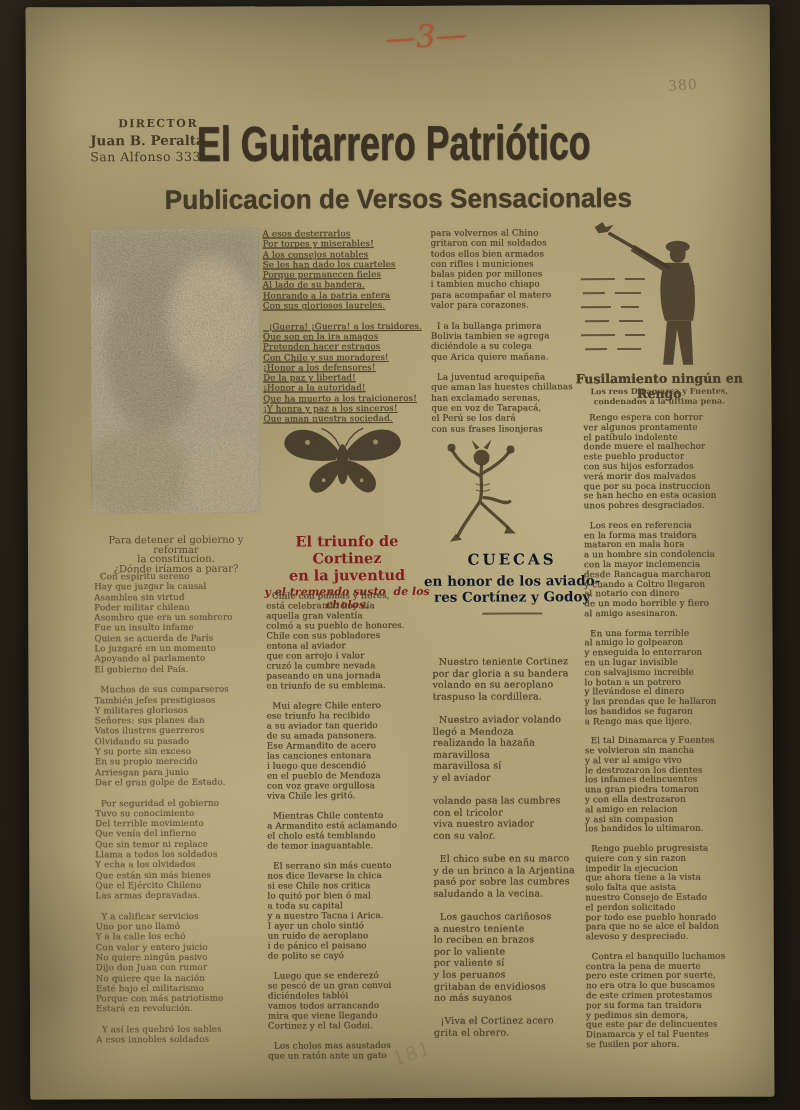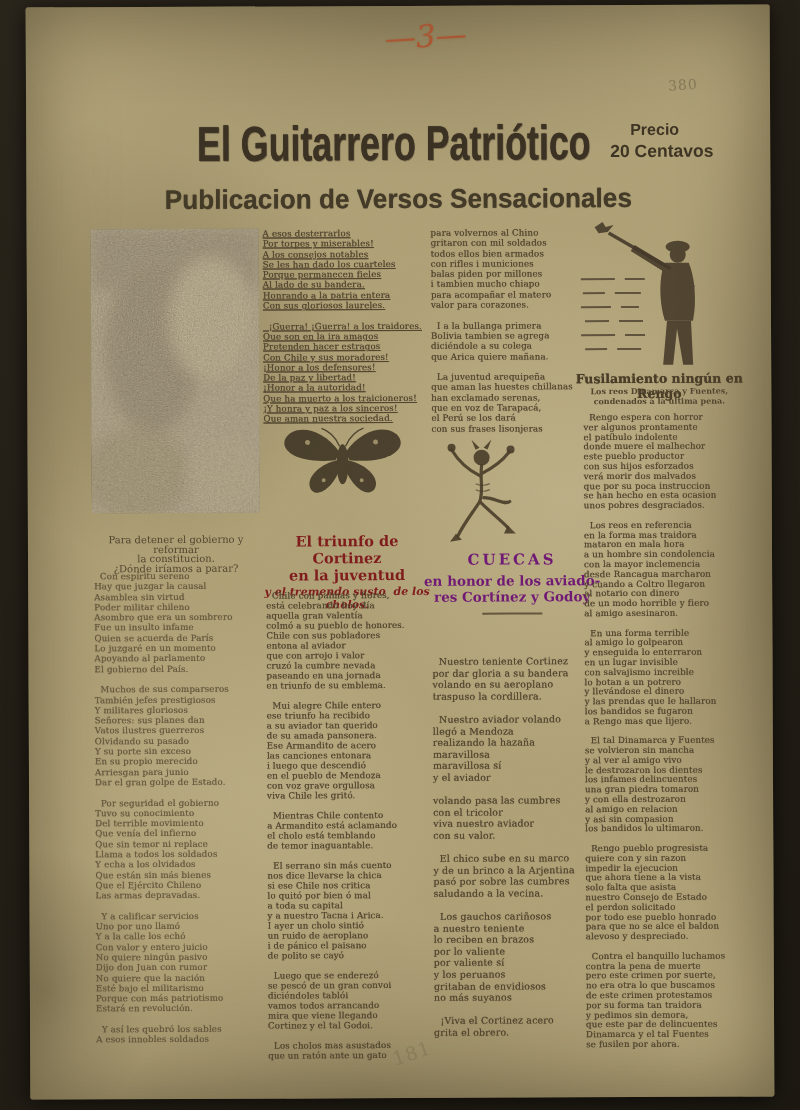--- a/index.html
+++ b/index.html
@@ -63,21 +63,21 @@
   .pencil.bm{left:362px;top:1036px;font-size:19px;transform:rotate(-18deg);opacity:.55;}
   
   .conato-head{position:absolute;left:64px;top:510px;width:168px;text-align:center;
     font-weight:700;font-size:14px;letter-spacing:1.5px;color:#4c402a;
     text-shadow:0 0 .8px rgba(76,64,42,.9);}
   .conato-cap{position:absolute;left:62px;top:528px;width:172px;text-align:center;
     font-size:10px;line-height:9.6px;color:#51452f;white-space:pre-wrap;}
   .triunfo-head{position:absolute;left:234px;top:526px;width:170px;text-align:center;color:#7f1d1d;}
   .triunfo-head .l1{font-weight:700;font-size:14.5px;line-height:17px;}
   .triunfo-head .l3{font-weight:700;font-size:11px;line-height:13px;margin-top:2px;white-space:pre-wrap;font-style:italic;}
-  .cuecas-head{position:absolute;left:394px;top:545px;width:180px;text-align:center;color:#701a75;}
+  .cuecas-head{position:absolute;left:394px;top:545px;width:180px;text-align:center;color:#0f172a;}
   .cuecas-head .t{font-weight:700;font-size:15px;letter-spacing:3px;}
   .cuecas-head .s{font-weight:700;font-size:13.5px;line-height:16px;margin-top:4px;white-space:pre-wrap;}
   .cuecas-rule{width:60px;height:2px;background:rgba(72,60,39,.75);margin:8px auto 0 auto;}
   .fusil-head{position:absolute;left:530px;top:366px;width:204px;text-align:center;
     font-weight:700;font-size:12.5px;color:#493d28;text-shadow:0 0 .7px rgba(73,61,40,.9);}
   .fusil-cap{position:absolute;left:530px;top:382px;width:204px;text-align:center;
     font-weight:700;font-size:8px;line-height:9.6px;color:#51452f;white-space:pre-wrap;}
   
   .photo{position:absolute;left:64px;top:222px;width:168px;height:284px;}
   .moth{position:absolute;left:252px;top:416px;width:126px;height:82px;}
@@ -95,26 +95,27 @@
       <feColorMatrix type="matrix" values="0 0 0 0 0.42  0 0 0 0 0.37  0 0 0 0 0.24  0 0 0 0.55 0"></feColorMatrix>
     </filter>
     <rect width="100%" height="100%" filter="url(#pgrain)"></rect>
   </svg>
   <div class="paper-tint"></div>
 
   <div class="red-number">—3—</div>
   <div class="pencil tr">380</div>
   <div class="pencil bm">181</div>
 
+  <div class="director">
+    <div class="lbl">DIRECTOR</div>
+    <div class="nm">Juan B. Peralta</div>
+    <div class="addr">San Alfonso 333</div>
+  </div>
   <div class="masthead-title">
     <span>El Guitarrero Patriótico</span>
-  </div>
-  <div class="price">
-    <div class="p1">Precio</div>
-    <div class="p2">20 Centavos</div>
   </div>
   <div class="subtitle">
     <span>Publicacion de Versos Sensacionales</span>
   </div>
 
   <svg class="photo" viewBox="0 0 168 284" xmlns="http://www.w3.org/2000/svg">
     <defs>
       <filter id="phnoise">
           <feTurbulence type="fractalNoise" baseFrequency="0.8" numOctaves="3" seed="11"></feTurbulence>
         <feColorMatrix type="matrix" values="0.25 0.25 0.25 0 0.12  0.22 0.22 0.22 0 0.10  0.16 0.16 0.16 0 0.06  0 0 0 0 1"></feColorMatrix>

